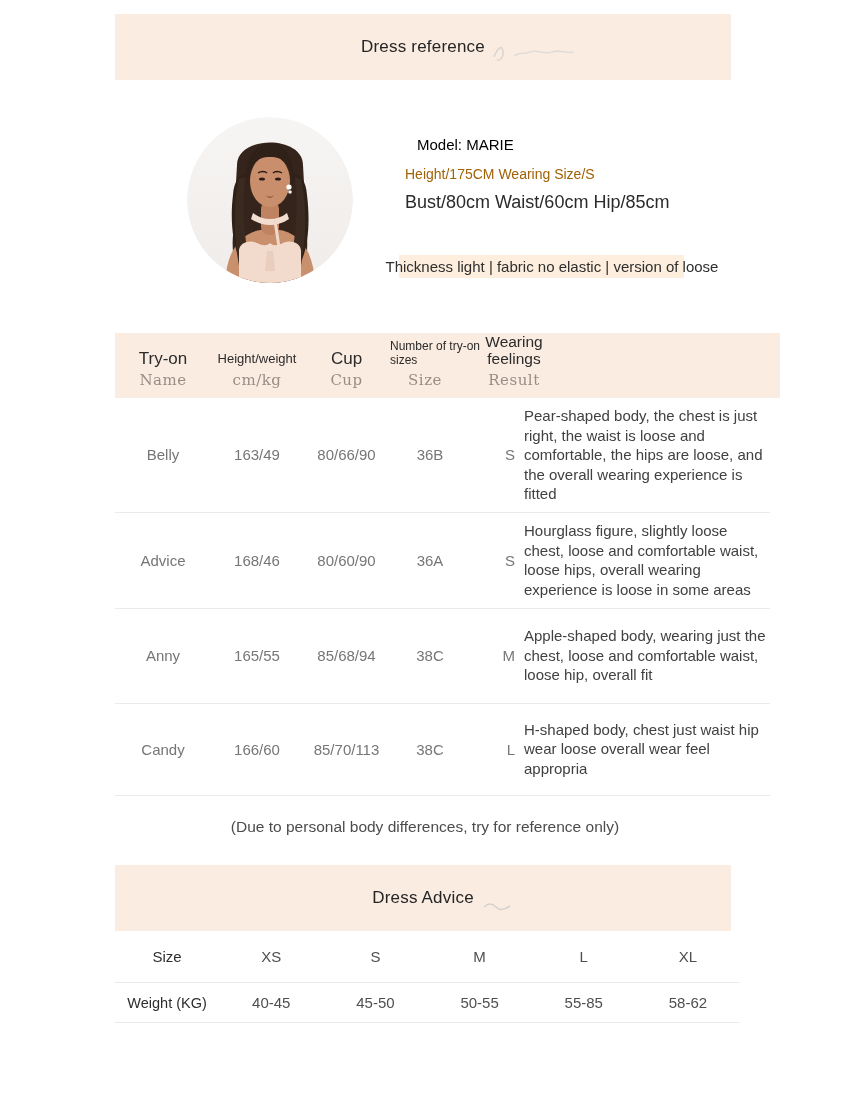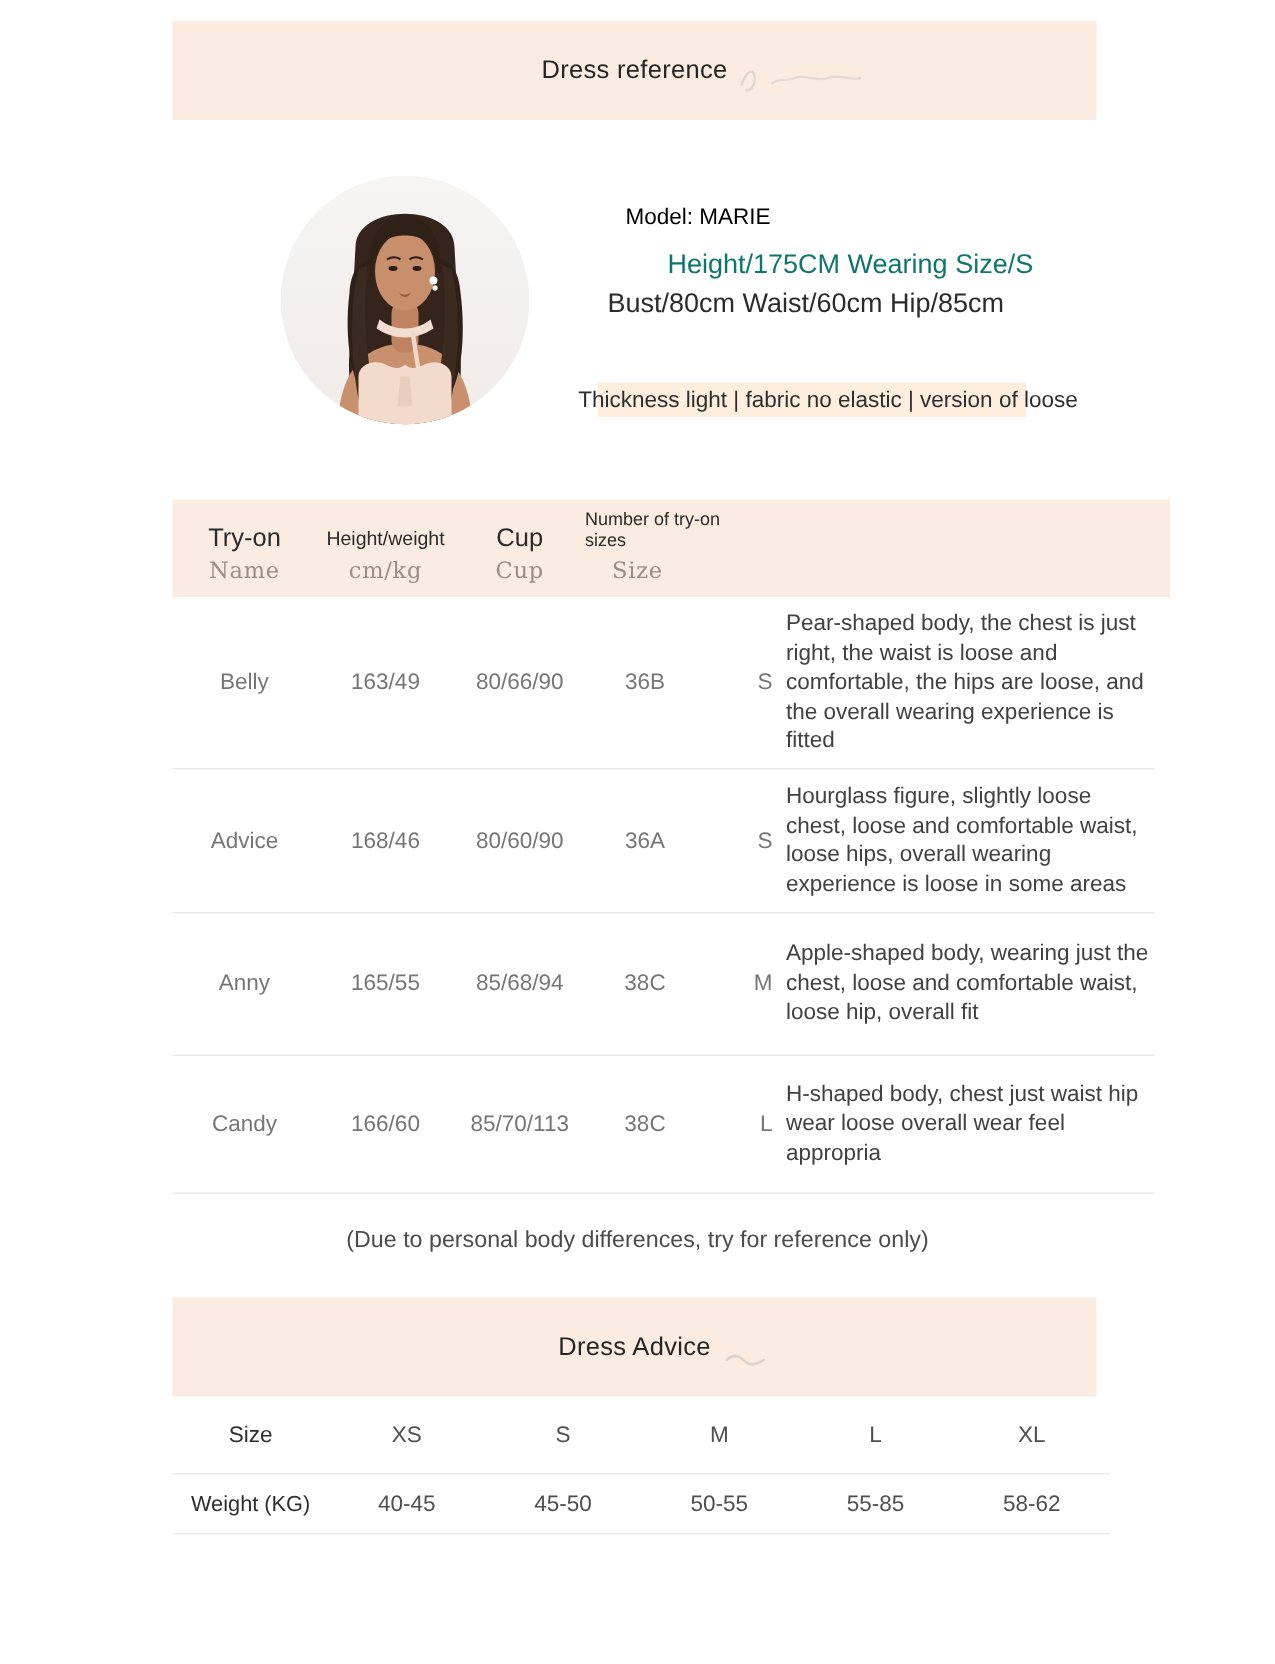--- a/index.html
+++ b/index.html
@@ -14,21 +14,21 @@
     left:115px;width:616px;height:66px;background:#fbece2;
     display:flex;align-items:center;justify-content:center;
   }
   .band-title{
     font-size:17px;color:#252525;letter-spacing:.2px;position:relative;
   }
   .squiggle{opacity:.85;}
   
   .avatar-wrap{left:187px;top:117px;width:166px;height:166px;border-radius:50%;overflow:hidden;}
   .model-label{left:405px;top:136px;font-size:15px;color:#000000;margin-left:12px;}
-  .model-line1{left:405px;top:166px;font-size:18px;color:#0f766e;margin-left:40px;}
+  .model-line1{left:405px;top:166px;font-size:14px;color:#a16207;}
   .model-line2{left:405px;top:192px;font-size:18px;color:#2b2b2b;}
   .fabric-note{
     left:374px;top:255px;width:356px;font-size:15px;color:#2e2e2e;
     padding:3px 0;text-align:center;
     background:linear-gradient(90deg,transparent 0 7%,#fdeedd 7% 87%,transparent 87%);
   }
   
   .tryon-header{
     left:115px;top:333px;width:665px;height:65px;background:#fbece2;
     display:grid;grid-template-columns:96px 92px 87px 70px 108px 172px;
@@ -145,20 +145,24 @@
     <span class="th-sub">cm/kg</span>
   </div>
   <div class="th-cell">
     <span class="th-main big">Cup</span>
     <span class="th-sub">Cup</span>
   </div>
   <div class="th-cell left">
     <span class="th-main small" style="width:100px;">Number of try-on sizes</span>
     <span class="th-sub">Size</span>
   </div>
+  <div class="th-cell">
+    <span class="th-main" style="font-size:15.5px;">Wearing feelings</span>
+    <span class="th-sub">Result</span>
+  </div>
 </div>
 
 <div class="abs tryon-body">
   <div class="t-row r0">
     <div class="c">Belly</div>
     <div class="c">163/49</div>
     <div class="c">80/66/90</div>
     <div class="c">36B</div>
     <div class="c size">S</div>
     <div class="c feel">Pear-shaped body, the chest is just right, the waist is loose and comfortable, the hips are loose, and the overall wearing experience is fitted</div>

